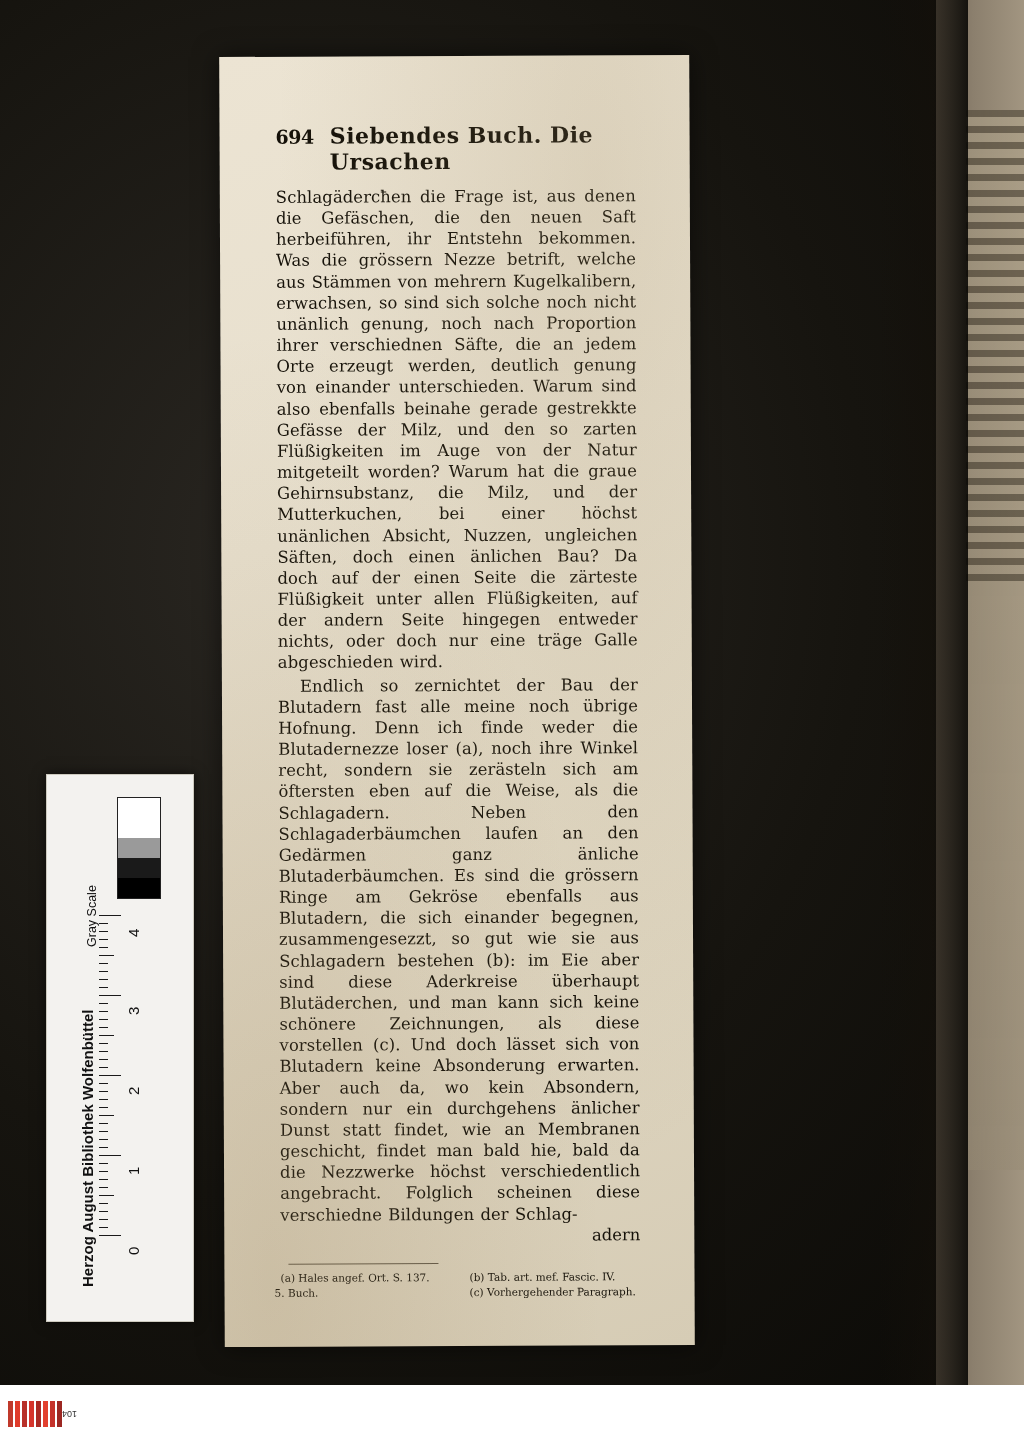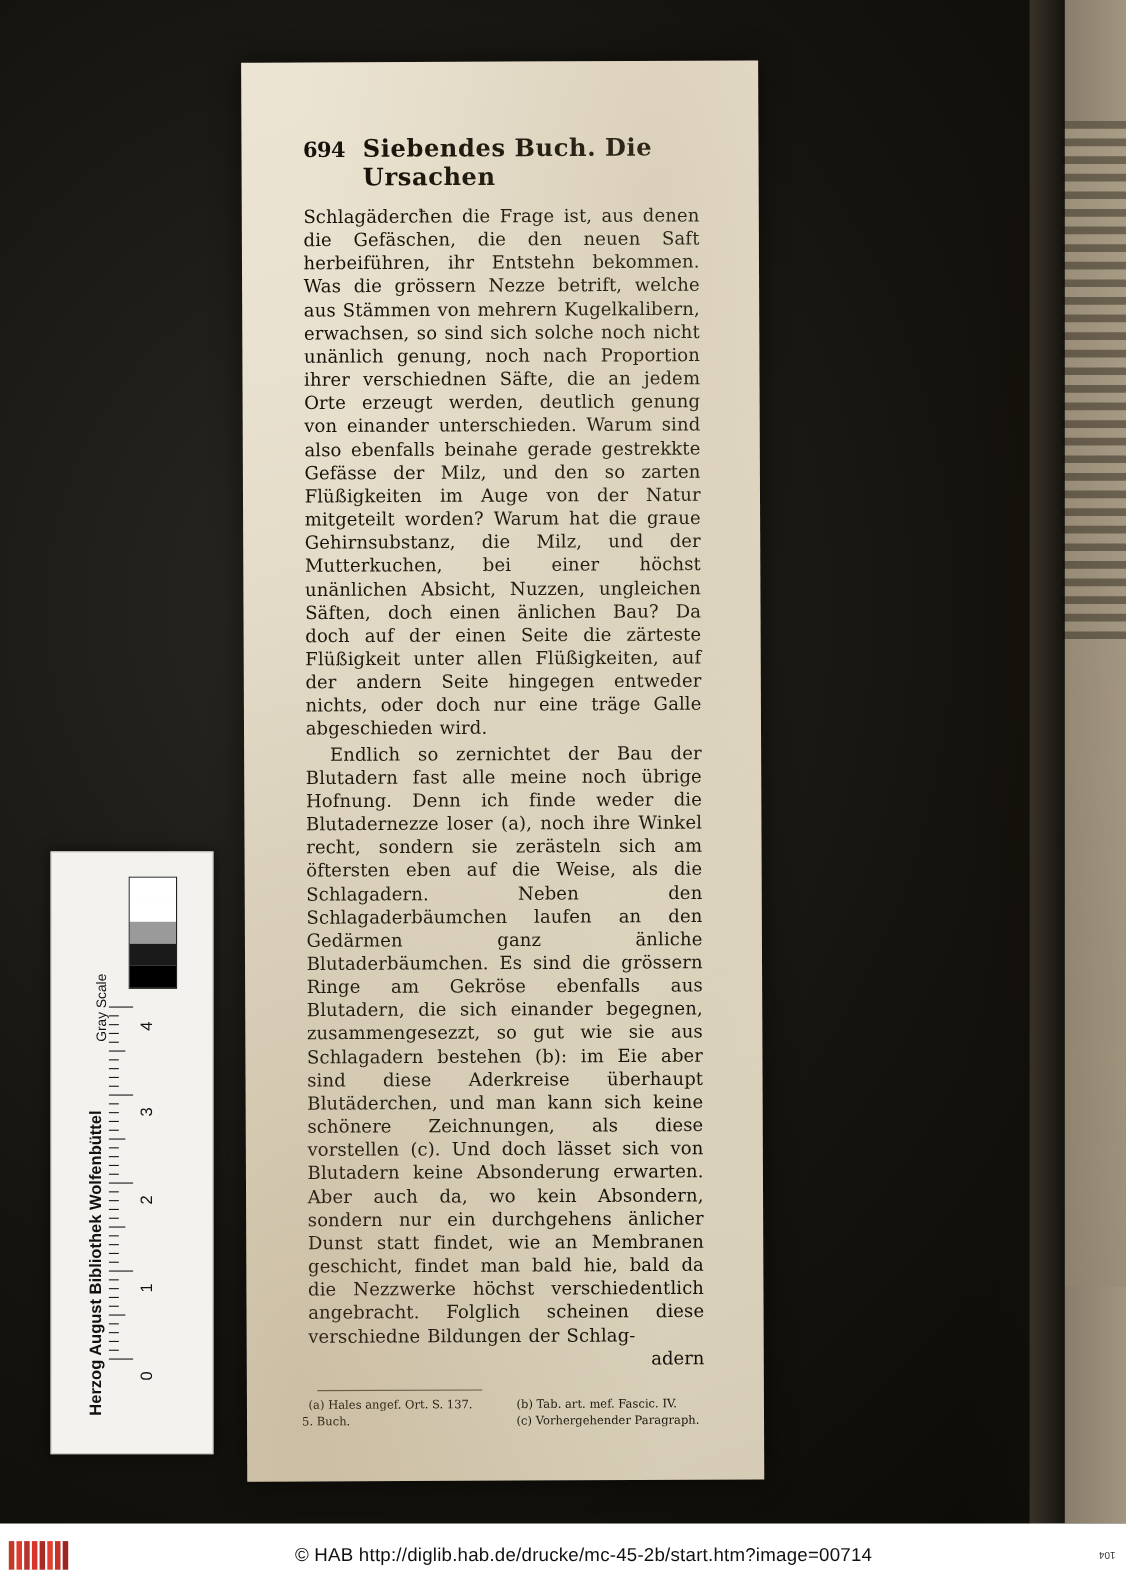--- a/index.html
+++ b/index.html
@@ -408,15 +408,14 @@
   <div id="colorbars">
     <span class="cbar" style="background:#c0392b"></span>
     <span class="cbar" style="background:#e03b2a"></span>
     <span class="cbar" style="background:#b8312a"></span>
     <span class="cbar" style="background:#d6352c"></span>
     <span class="cbar" style="background:#aa2a24"></span>
     <span class="cbar" style="background:#e2402f"></span>
     <span class="cbar" style="background:#c5322a"></span>
     <span class="cbar" style="background:#9c2722"></span>
   </div>
-  <div id="credit">© HAB http://diglib.hab.de/drucke/mc-45-2b/start.htm?image=00714</div>
   <div id="corner-code">104</div>
 </div>
 
 </body></html>

